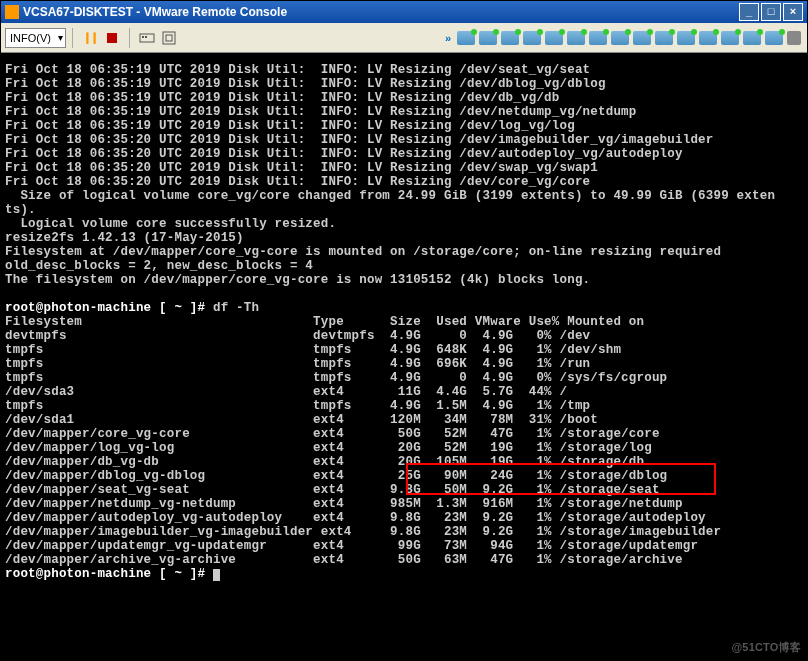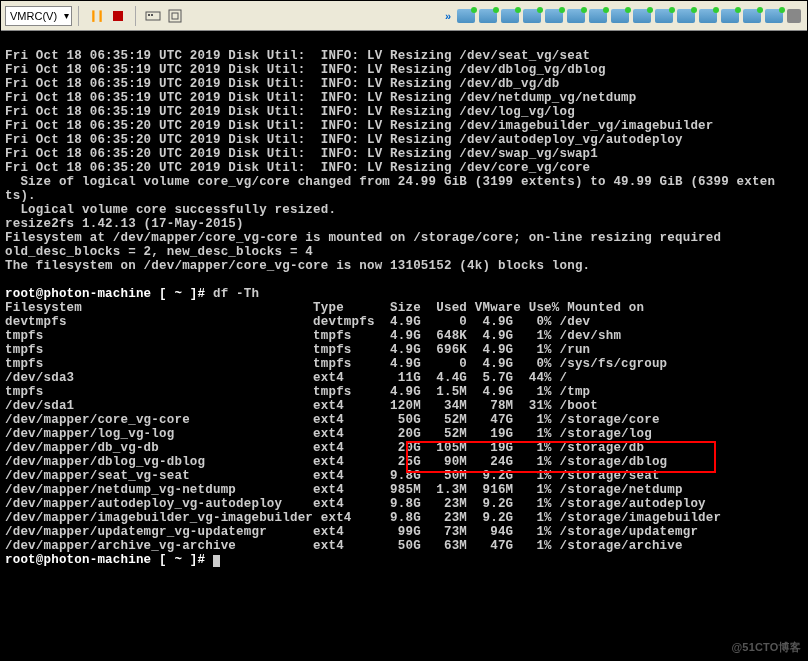--- a/index.html
+++ b/index.html
@@ -107,21 +107,21 @@
   .toolbar .usb {
     width: 14px; height: 14px;
     margin: 0 2px;
     background: #888;
     border-radius: 2px;
   }
   .terminal {
     flex: 1;
     background: #000;
     color: #ccc;
-    padding: 18px 4px;
+    padding: 10px 4px;
     font-size: 12.5px;
     line-height: 14px;
     font-weight: bold;
     white-space: pre;
     overflow: hidden;
     position: relative;
     letter-spacing: 0.2px;
   }
   .prompt-red { color: #ffffff; }
   .highlight-box {
@@ -142,23 +142,30 @@
     width:7px; height:12px;
     background:#ccc;
     vertical-align: bottom;
   }
 </style>
 </head>
 <body>
 
 <div class="window">
 
+  <div class="titlebar">
+    <span class="vm-icon"></span>
+    <span class="title-text">VCSA67-DISKTEST - VMware Remote Console</span>
+    <span class="winbtn">_</span>
+    <span class="winbtn">□</span>
+    <span class="winbtn">×</span>
+  </div>
 
   <div class="toolbar">
-    <span class="dropdown">VMRC(V)</span>
+    <span class="dropdown">INFO(V)</span>
     <span class="sep"></span>
     <span class="tb-btn pause">❙❙</span>
     <span class="tb-btn">
         <span class="stop"></span>
       </span>
     <span class="sep"></span>
     <span class="tb-btn">
       <svg width="16" height="16" viewBox="0 0 16 16">
         <rect x="1" y="4" width="14" height="8" fill="none" stroke="#555"></rect>
         <rect x="3" y="6" width="2" height="2" fill="#555"></rect>

